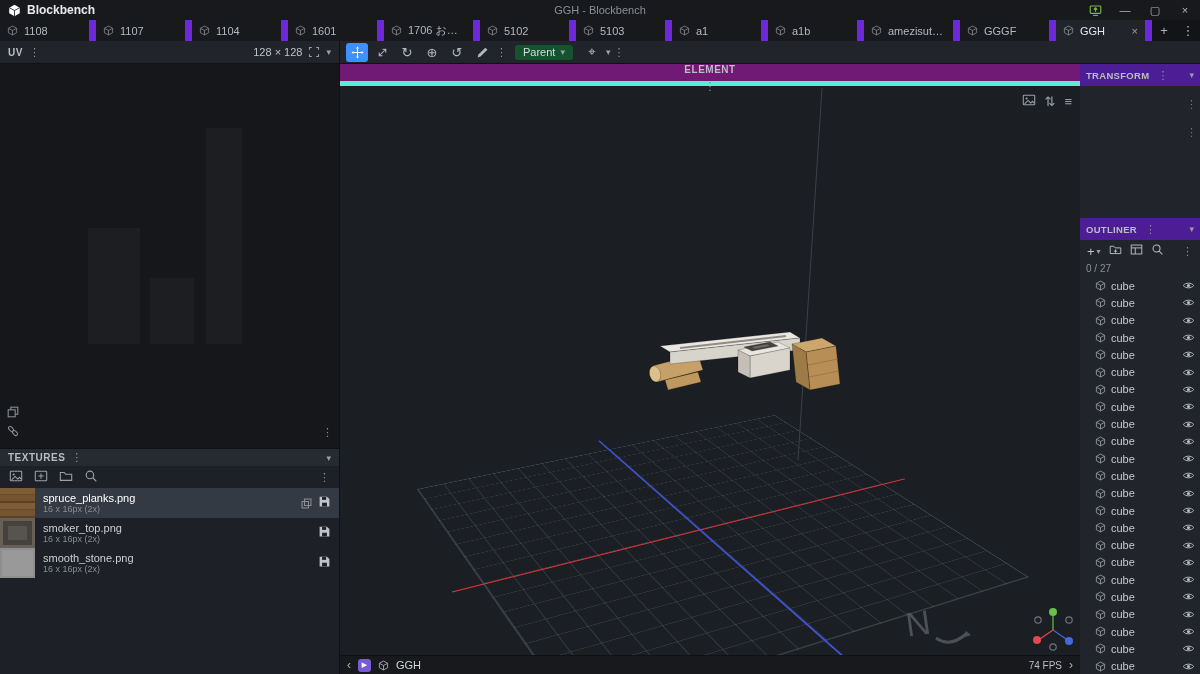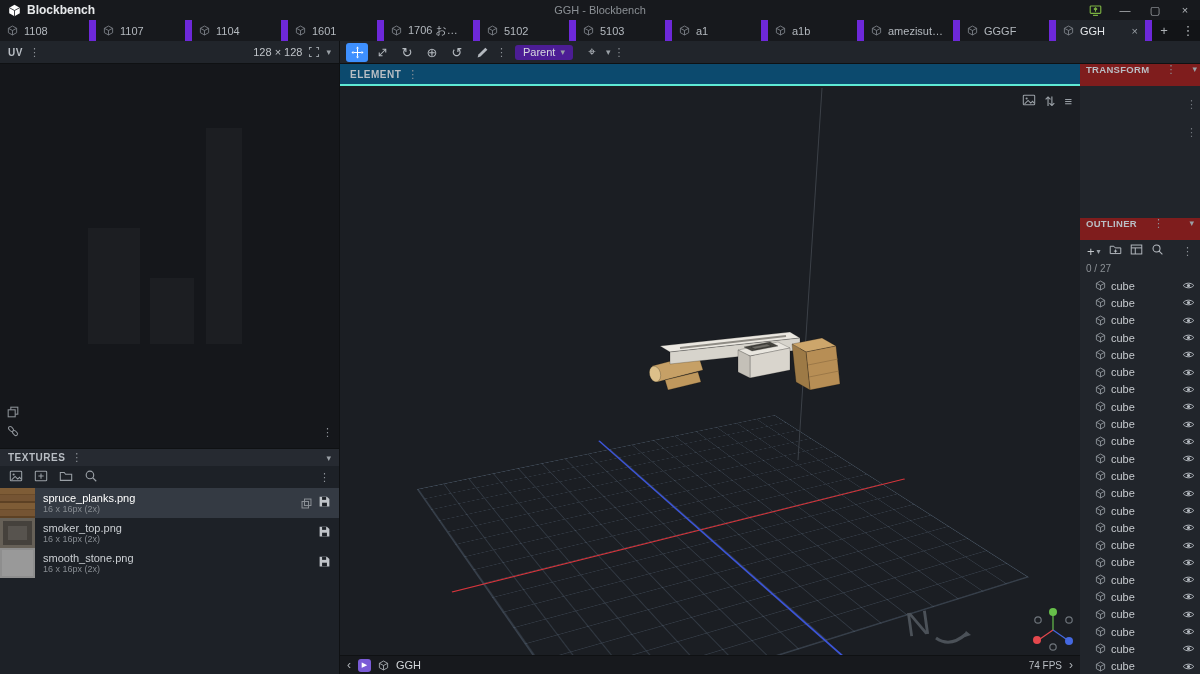--- a/index.html
+++ b/index.html
@@ -34,21 +34,21 @@
   .tb-left { width: 340px; height: 100%; display: flex; align-items: center; gap: 6px; padding: 0 8px; border-right: 1px solid #0f1113; flex: none; }
   .panel-title { font-size: 10px; font-weight: bold; letter-spacing: .5px; color: #b9bec4; }
   .kebab { color: #8d9298; font-size: 11px; line-height: 1; }
   .uv-size { margin-left: auto; font-size: 11px; color: #bfc3c8; }
   .mini-icon { display: flex; color: #9aa0a6; }
   .chev { color: #9aa0a6; font-size: 9px; }
   .tb-tools { display: flex; align-items: center; gap: 3px; padding: 0 6px; flex: 1; }
   .tool { width: 22px; height: 19px; display: flex; align-items: center; justify-content: center; color: #b4b9bf; font-size: 13px; border-radius: 3px; }
   .tool.selected { background: #3e90ff; color: #fff; }
   .tool svg { width: 13px; height: 13px; }
-  .parent-btn { background: #4c1d95; color: #d6dade; font-size: 11px; padding: 1px 8px 2px; border-radius: 3px; display: flex; gap: 5px; align-items: center; margin: 0 5px; }
+  .parent-btn { background: #14532d; color: #d6dade; font-size: 11px; padding: 1px 8px 2px; border-radius: 3px; display: flex; gap: 5px; align-items: center; margin: 0 5px; }
   .tb-modes { margin-left: auto; display: flex; align-items: center; gap: 2px; padding-right: 6px; }
   .mode-btn { display: flex; align-items: center; gap: 5px; font-size: 12px; color: #c3c7cb; padding: 2px 8px; border-radius: 4px; }
   .mode-btn svg { width: 12px; height: 12px; }
   .mode-btn.active { background: #3e90ff; color: #fff; }
 
   
   .main { flex: 1; display: flex; min-height: 0; }
 
   
   .left-panel { width: 340px; flex: none; background: #1d2127; display: flex; flex-direction: column; border-right: 1px solid #0f1113; }
@@ -74,21 +74,21 @@
   .tex-name { font-size: 11px; color: #ccd0d4; line-height: 1.1; }
   .texture-item.selected .tex-name { color: #fff; }
   .tex-size { font-size: 9px; color: #878c92; line-height: 1.1; }
   .tex-icons { margin-left: auto; display: flex; align-items: center; gap: 5px; color: #c0c4c9; }
   .tex-icons svg { width: 13px; height: 13px; }
   .tex-extra { display: none; color: #8d9298; }
   .texture-item.selected .tex-extra { display: flex; }
 
   
   .viewport { flex: 1; position: relative; background: #1b1e23; min-width: 0; }
-  .element-header { height: 22px; background: #0c4a6e; border-bottom: 2px solid #5eead4; display: flex; align-items: center; gap: 6px; padding: 0 10px; }
+  .element-header { height: 22px; background: #701a75; border-bottom: 5px solid #5eead4; display: flex; align-items: center; gap: 6px; padding: 0 10px; flex-direction: column; }
   .scene { position: absolute; top: 22px; bottom: 19px; left: 0; right: 0; overflow: hidden; }
   .grid-plane { position: absolute; left: 135px; top: 219px; width: 450px; height: 450px;
     background-image:
       repeating-linear-gradient(0deg, rgba(125,148,175,.22) 0px, rgba(125,148,175,.22) 1px, transparent 1px, transparent 28.13px),
       repeating-linear-gradient(90deg, rgba(125,148,175,.22) 0px, rgba(125,148,175,.22) 1px, transparent 1px, transparent 28.13px);
     border: 1px solid rgba(125,148,175,.3);
     transform: perspective(1100px) rotateX(62deg) rotateZ(-28deg); }
   .axis-x { position: absolute; left: -30px; right: -30px; top: 50%; height: 2px; margin-top: -1px; background: #d8363c; }
   .axis-z { position: absolute; top: -30px; bottom: -30px; left: 50%; width: 2px; margin-left: -1px; background: #3c55d8; }
   .scene-svg { position: absolute; inset: 0; width: 100%; height: 100%; }
@@ -97,21 +97,21 @@
   .vp-bottom { position: absolute; bottom: 0; left: 0; right: 0; height: 19px; background: #17191d; border-top: 1px solid #0f1113; display: flex; align-items: center; gap: 7px; padding: 0 7px; }
   .vp-chev { color: #aeb2b6; font-size: 12px; }
   .purple-badge { width: 13px; height: 13px; border-radius: 3px; background: #7a5bd6; display: flex; align-items: center; justify-content: center; }
   .purple-badge span { color: #fff; font-size: 7px; }
   .vp-cube { width: 11px; height: 11px; color: #b3b8be; }
   .vp-project { font-size: 11px; color: #d3d7da; }
   .fps { margin-left: auto; font-size: 10px; color: #b9bec4; }
 
   
   .right-panel { width: 120px; flex: none; background: #21252b; display: flex; flex-direction: column; }
-  .rp-header { height: 22px; flex: none; background: #7f1d1d; display: flex; gap: 16px; padding: 0 6px; }
+  .rp-header { height: 22px; flex: none; background: #4c1d95; display: flex; align-items: center; gap: 8px; padding: 0 6px; }
   .rp-header .panel-title { font-size: 9.5px; letter-spacing: .3px; }
   .rp-header .chev { margin-left: auto; }
   .transform-gap { height: 132px; flex: none; position: relative; }
   .gap-dots { position: absolute; right: 3px; color: #70757c; font-size: 11px; }
   .outliner-toolbar { height: 22px; flex: none; display: flex; align-items: center; gap: 8px; padding: 0 7px; color: #b4b9bf; }
   .outliner-toolbar svg { width: 13px; height: 13px; }
   .plus-combo { display: flex; align-items: center; gap: 2px; font-size: 13px; color: #c3c7cb; }
   .plus-combo .chev { font-size: 8px; }
   .outliner-toolbar .kebab { margin-left: auto; }
   .outliner-count { flex: none; font-size: 10px; color: #8b9095; padding: 1px 6px 3px; }

